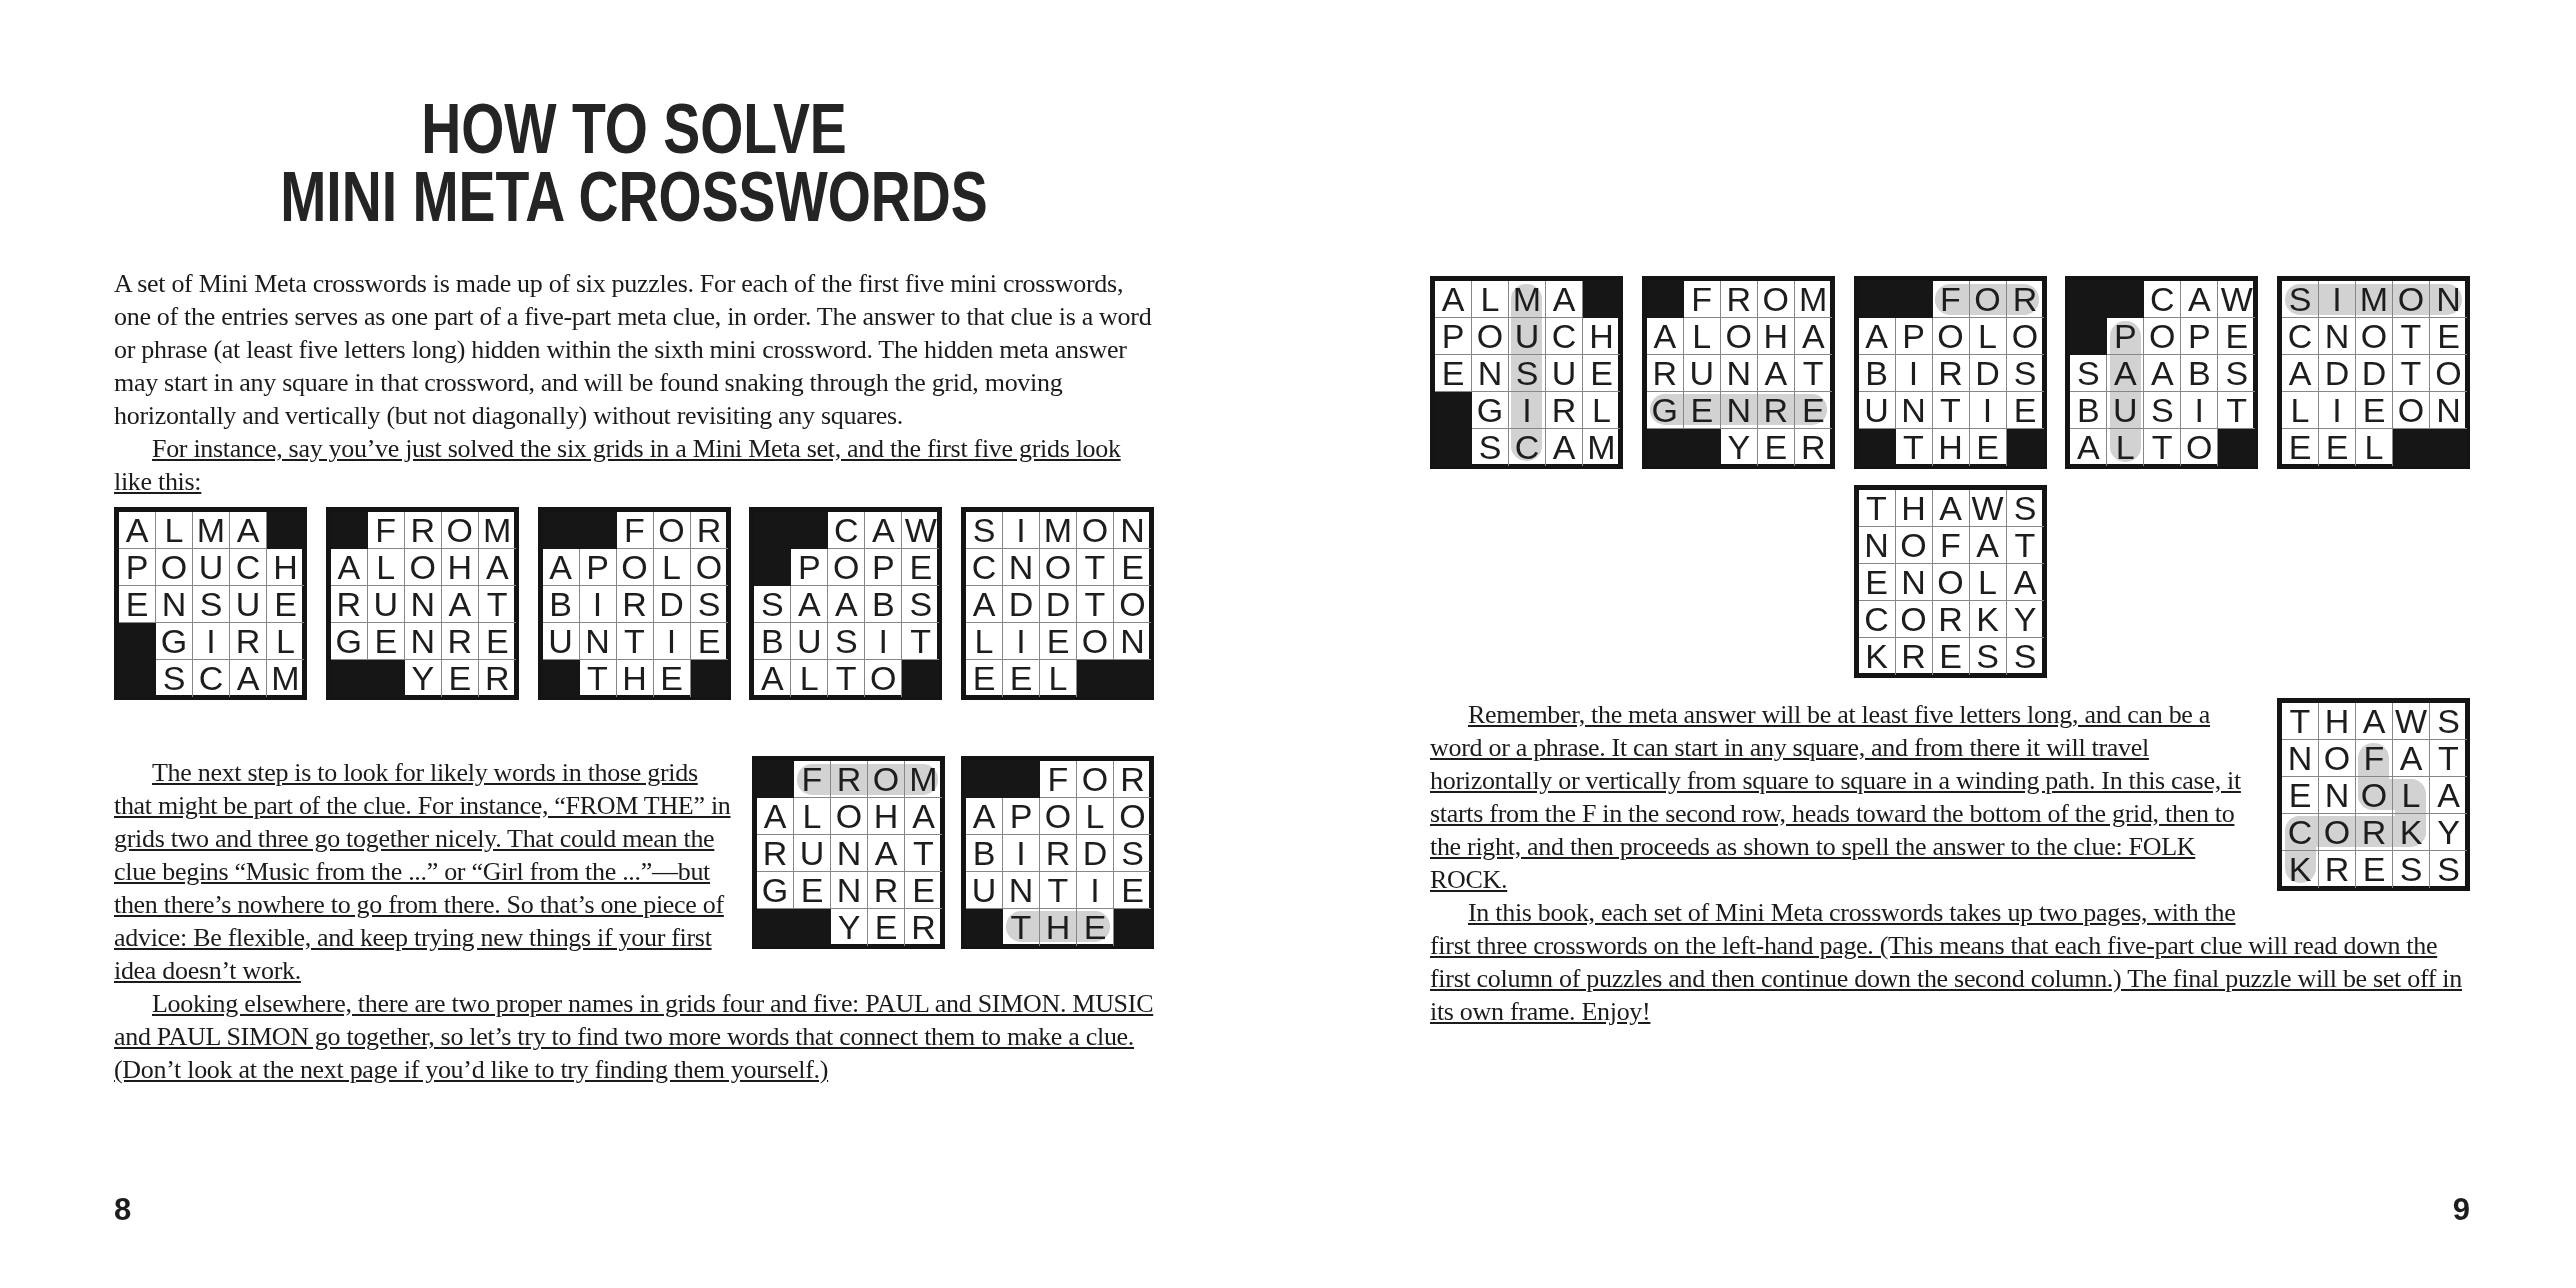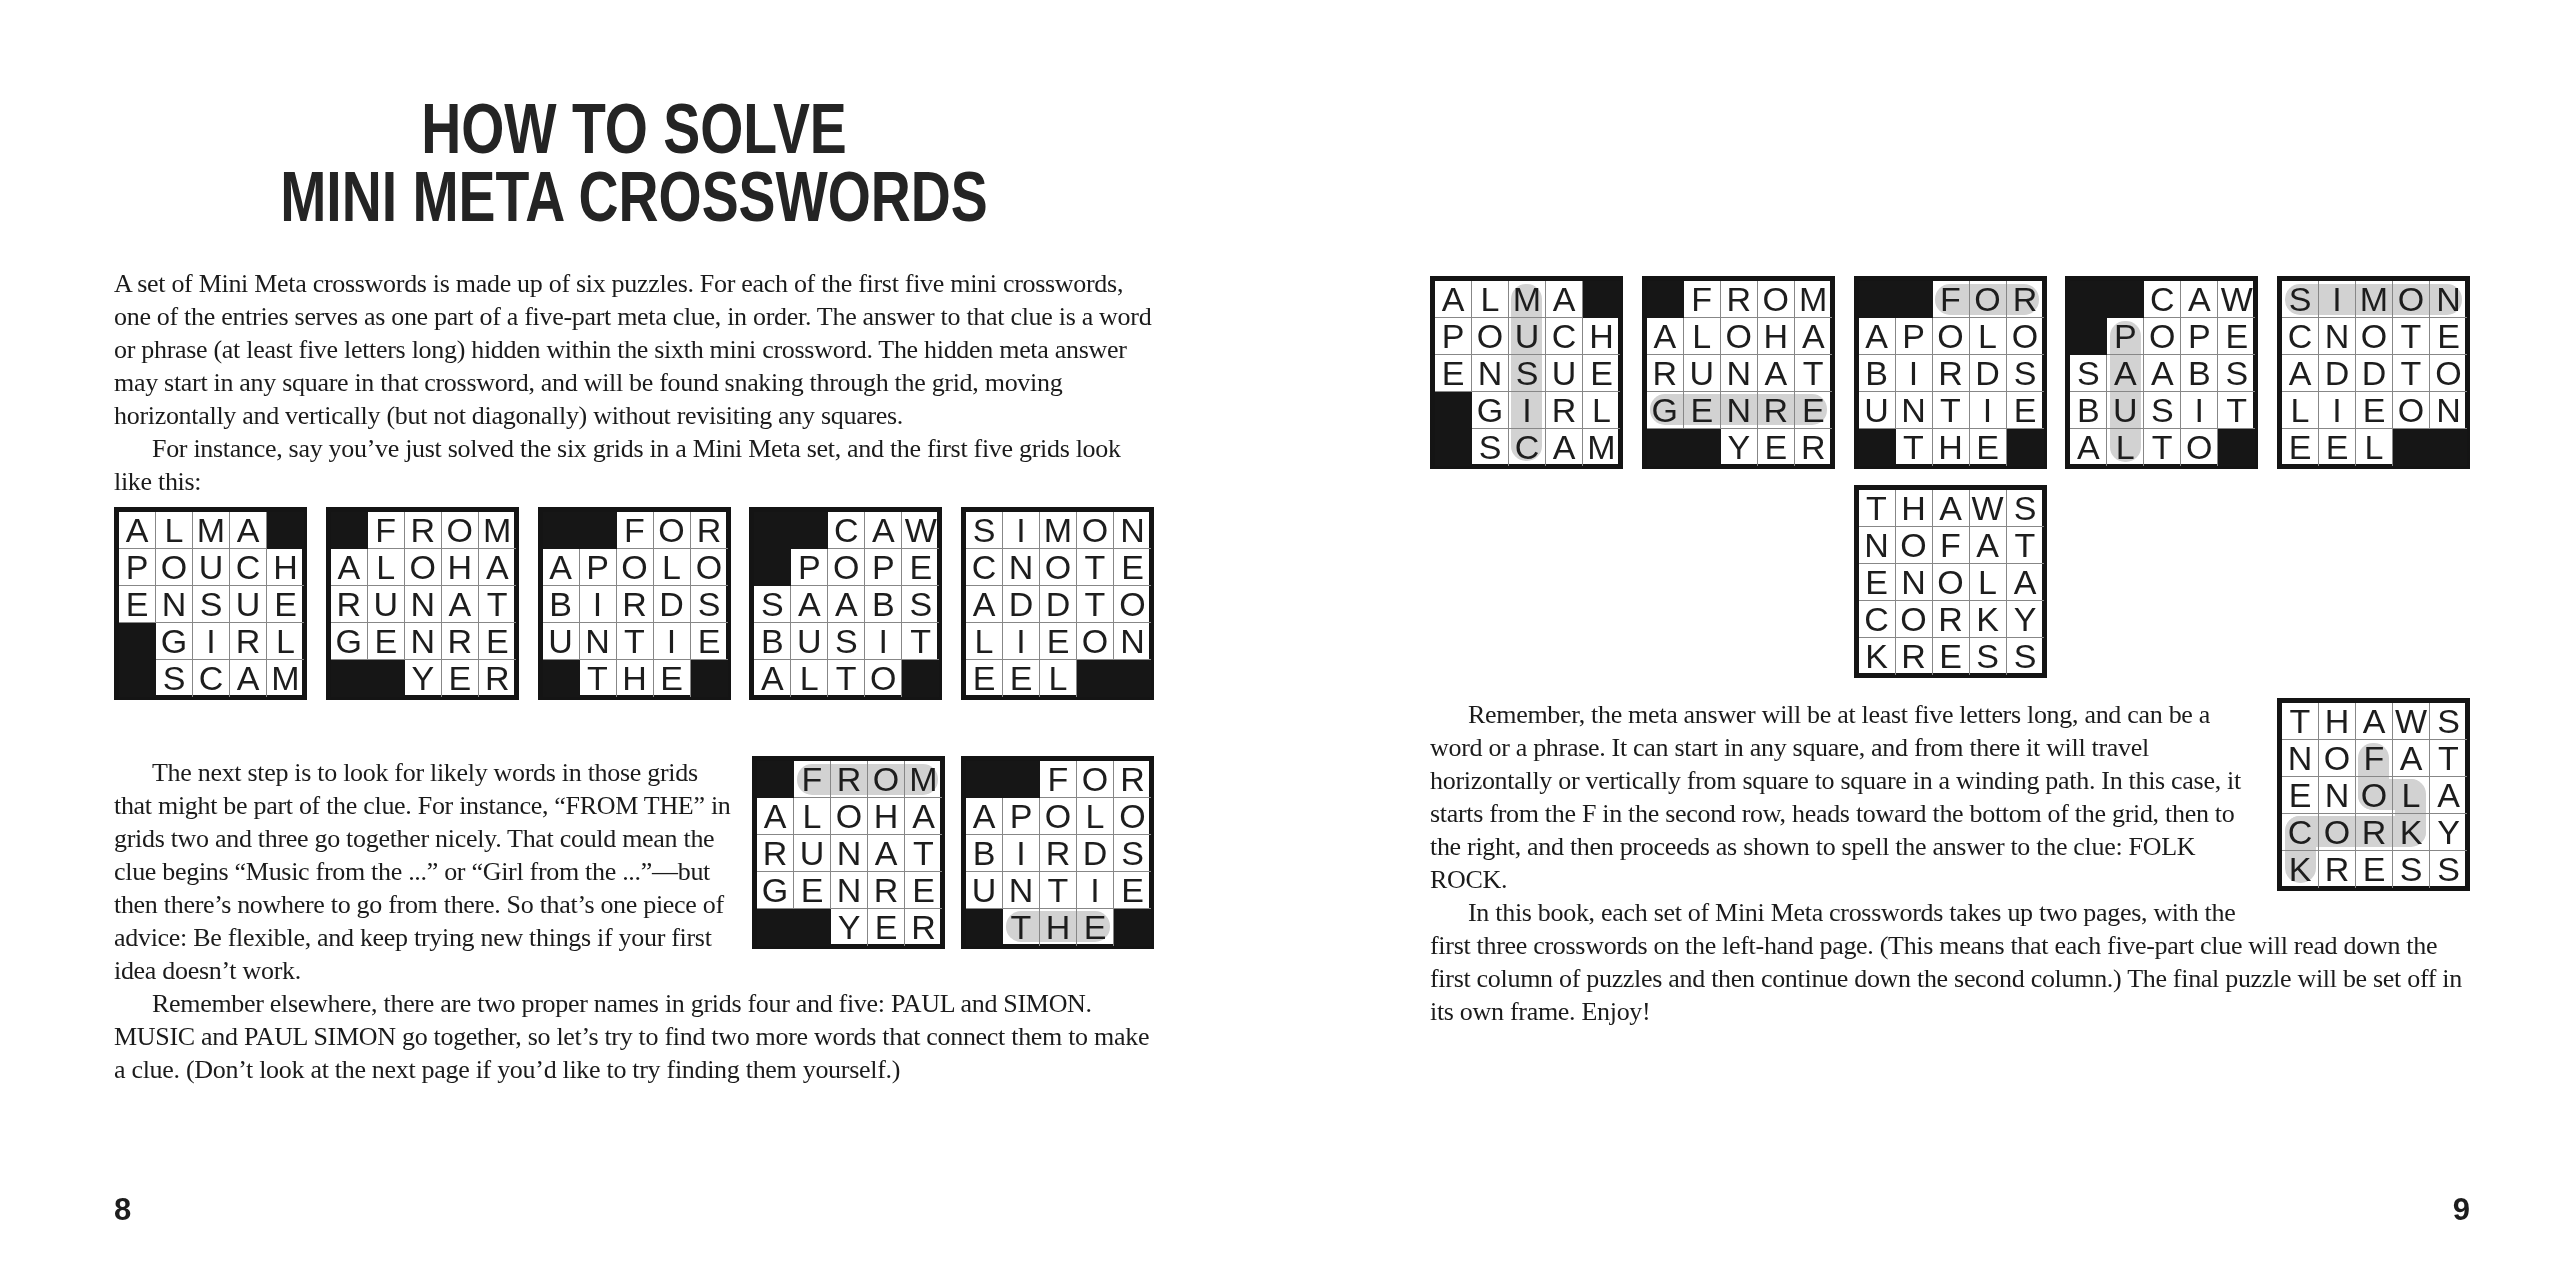--- a/index.html
+++ b/index.html
@@ -36,21 +36,21 @@
   h1.title .t-line { display: block; transform: scaleX(0.78); white-space: nowrap; }
 
   
   p.body {
     font-size: 26px;
     line-height: 33px;
     letter-spacing: -0.3px;
     text-align: left;
     color: #1b1b1b;
   }
-  p.indent { text-indent: 38px; }
+  p.indent { text-indent: 38px; text-decoration: underline; }
   .para1 { margin-top: 36px; }
 
   
   .grid {
     position: relative;
     display: grid;
     grid-template-columns: repeat(5, 37px);
     grid-template-rows: repeat(5, 37px);
     width: 193px;
     height: 193px;
@@ -328,21 +328,21 @@
             <div class="cell" style="grid-area: 4 / 4;">I</div>
             <div class="cell" style="grid-area: 4 / 5; border-right: none;">E</div>
             <div class="cell black" style="grid-area: 5 / 1; border-bottom: none;"></div>
             <div class="cell" style="grid-area: 5 / 2; border-bottom: none;">T</div>
             <div class="cell" style="grid-area: 5 / 3; border-bottom: none;">H</div>
             <div class="cell" style="grid-area: 5 / 4; border-bottom: none;">E</div>
             <div class="cell black" style="grid-area: 5 / 5; border-right: none; border-bottom: none;"></div>
           </div>
       </div>
       <p class="body indent">The next step is to look for likely words in those grids that might be part of the clue. For instance, “FROM THE” in grids two and three go together nicely. That could mean the clue begins “Music from the ...” or “Girl from the ...”—but then there’s nowhere to go from there. So that’s one piece of advice: Be flexible, and keep trying new things if your first idea doesn’t work.</p>
-      <p class="body indent">Remember elsewhere, there are two proper names in grids four and five: PAUL and SIMON. MUSIC and PAUL SIMON go together, so let’s try to find two more words that connect them to make a clue. (Don’t look at the next page if you’d like to try finding them yourself.)</p>
+      <p class="body indent">Looking elsewhere, there are two proper names in grids four and five: PAUL and SIMON. MUSIC and PAUL SIMON go together, so let’s try to find two more words that connect them to make a clue. (Don’t look at the next page if you’d like to try finding them yourself.)</p>
     </div>
 
     <div class="pagenum left">8</div>
   </div>
 
   <div class="col" id="right-col">
 
     <div class="grids-row">
       <div class="grid">
           <div class="pill" style="left: 76px; top: 3px; width: 31px; height: 177px;"></div>

